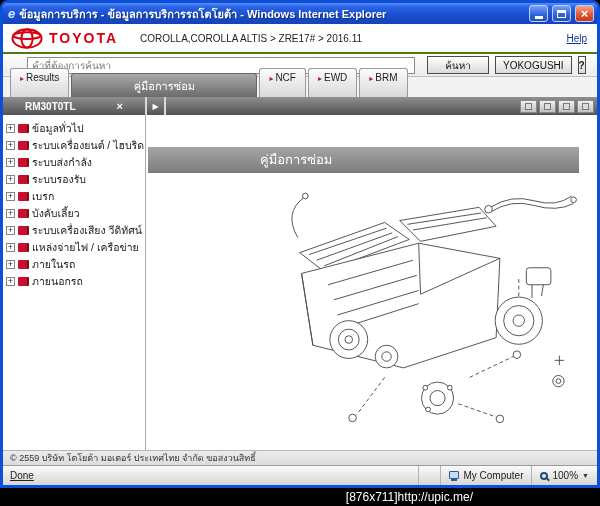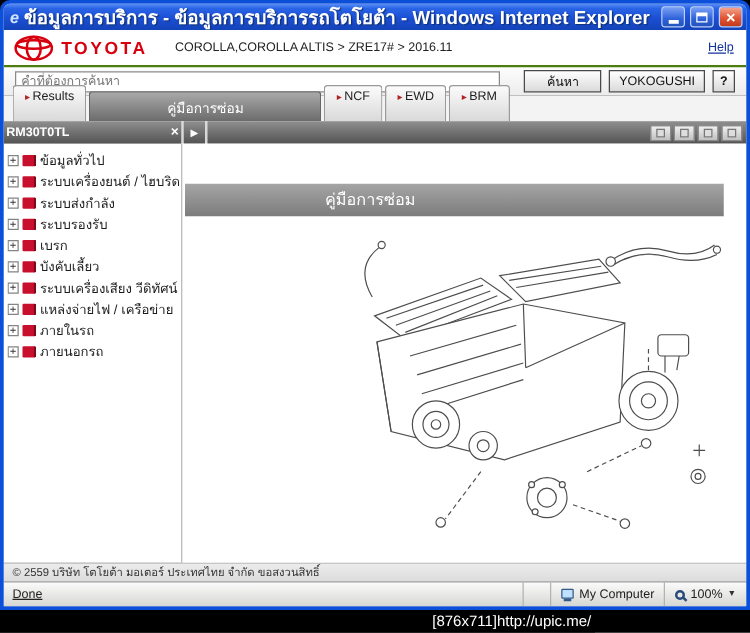--- a/index.html
+++ b/index.html
@@ -6,40 +6,40 @@
   html,body { width:600px; height:506px; background:#000; font-family:"Liberation Sans","DejaVu Sans",sans-serif; overflow:hidden; }
 
   .window { position:absolute; top:0; left:0; width:600px; height:488px;
     border:3px solid #0c4fd8; border-radius:8px 8px 0 0; background:#fff;
     display:flex; flex-direction:column; overflow:hidden; }
 
   
   .titlebar { height:21px; flex:0 0 21px; display:flex; align-items:center; gap:4px; padding:0 3px 0 5px;
     background:linear-gradient(180deg,#5a8ef7 0%,#2a64e6 18%,#1b4fd4 55%,#1443b8 100%); }
   .ie-icon { color:#cfe6ff; font-weight:bold; font-style:italic; font-size:13px; line-height:13px; }
-  .title-text { flex:1; color:#fff; font-weight:bold; font-size:15px; white-space:nowrap; overflow:hidden;
+  .title-text { flex:1; color:#fff; font-weight:bold; font-size:11px; white-space:nowrap; overflow:hidden;
     text-overflow:ellipsis; text-shadow:1px 1px 1px #10306e; }
   .winbtn { width:19px; height:17px; border-radius:3px; display:flex; align-items:center; justify-content:center;
     border:1px solid #bcd0f8; cursor:pointer; }
   .winbtn.blue { background:linear-gradient(180deg,#7aa0f5,#2e62d9 60%,#2453be); }
   .winbtn.red  { background:linear-gradient(180deg,#f4a68f,#e25635 55%,#c43a1c); }
   .min-glyph { width:8px; height:3px; background:#fff; margin-top:8px; }
   .max-glyph { width:9px; height:8px; border:1px solid #fff; border-top:3px solid #fff; }
   .close-glyph { color:#fff; font-size:13px; font-weight:bold; line-height:13px; }
 
   
   .toyota-header { height:30px; flex:0 0 30px; background:#fff; display:flex; align-items:center;
     padding:0 10px 0 8px; border-bottom:2px solid #4d7c0f; }
   .toyota-logo { display:flex; align-items:center; gap:6px; }
   .toyota-wordmark { color:#d8000f; font-weight:bold; font-size:14px; letter-spacing:2px; }
   .breadcrumb { margin-left:22px; font-size:10px; color:#222; }
   .help-link { margin-left:auto; font-size:10px; color:#15339e; text-decoration:underline; cursor:pointer; }
 
   
-  .search-row { height:23px; flex:0 0 23px; display:flex; align-items:center; gap:6px; padding:0 9px;
+  .search-row { height:23px; flex:0 0 23px; display:flex; align-items:center; gap:6px; padding:0 24px;
     background:linear-gradient(#fdfdfd,#ececec); border-bottom:1px solid #bfbfbf; }
   .search-input { flex:0 0 388px; height:17px; border:1px solid #8a8a8a; font-size:10px; padding:1px 4px; color:#555;
     font-family:"Liberation Sans","DejaVu Sans",sans-serif; }
   .search-spacer { flex:1; }
   .btn { height:18px; font-size:10px; background:linear-gradient(#ffffff,#dadada); border:1px solid #4a4a4a;
     cursor:pointer; font-family:"Liberation Sans","DejaVu Sans",sans-serif; color:#111; }
   .btn-search { min-width:62px; }
   .btn-yoko { padding:0 7px; }
   .btn-q { width:18px; font-weight:bold; }
 
@@ -49,21 +49,21 @@
   .tab { font-size:10px; color:#222; padding:3px 9px 14px; background:linear-gradient(#fbfbfb,#d9d9d9);
     border:1px solid #9a9a9a; border-bottom:none; border-radius:3px 3px 0 0; cursor:pointer; white-space:nowrap; }
   .tab .arrow { color:#b22222; font-size:8px; margin-right:2px; }
   .tab.active { width:186px; text-align:center; padding:3px 0 2px; color:#fff; font-size:11px;
     background:linear-gradient(#a9a9a9,#6b6b6b); border:1px solid #666; border-bottom:none; }
 
   
   .toolbar-row { height:18px; flex:0 0 18px; display:flex; gap:2px; background:#d8d8d8; }
   .dark { background:linear-gradient(#8f8f8f,#535353); color:#fff; }
   .panel-header { width:142px; display:flex; align-items:center; justify-content:space-between;
-    padding:0 2px; font-size:10px; font-weight:bold; }
+    padding:0 22px; font-size:10px; font-weight:bold; }
   .panel-close { cursor:pointer; font-weight:bold; font-size:11px; line-height:11px; }
   .play-btn { width:17px; display:flex; align-items:center; justify-content:center; font-size:8px; cursor:pointer; }
   .toolbar-fill { flex:1; display:flex; align-items:center; justify-content:flex-end; gap:2px; padding-right:3px; }
   .tool-btn { width:17px; height:13px; background:linear-gradient(#f0f0f0,#c1c1c1); border:1px solid #8a8a8a;
     display:flex; align-items:center; justify-content:center; cursor:pointer; }
   .tool-btn .glyph { width:7px; height:7px; border:1px solid #777; background:#ddd; }
 
   
   .body-row { flex:1; display:flex; min-height:0; background:#fff; }
   .sidebar { width:143px; flex:0 0 143px; border-right:1px solid #a7a7a7; padding:5px 0 0 3px; overflow:hidden; }

